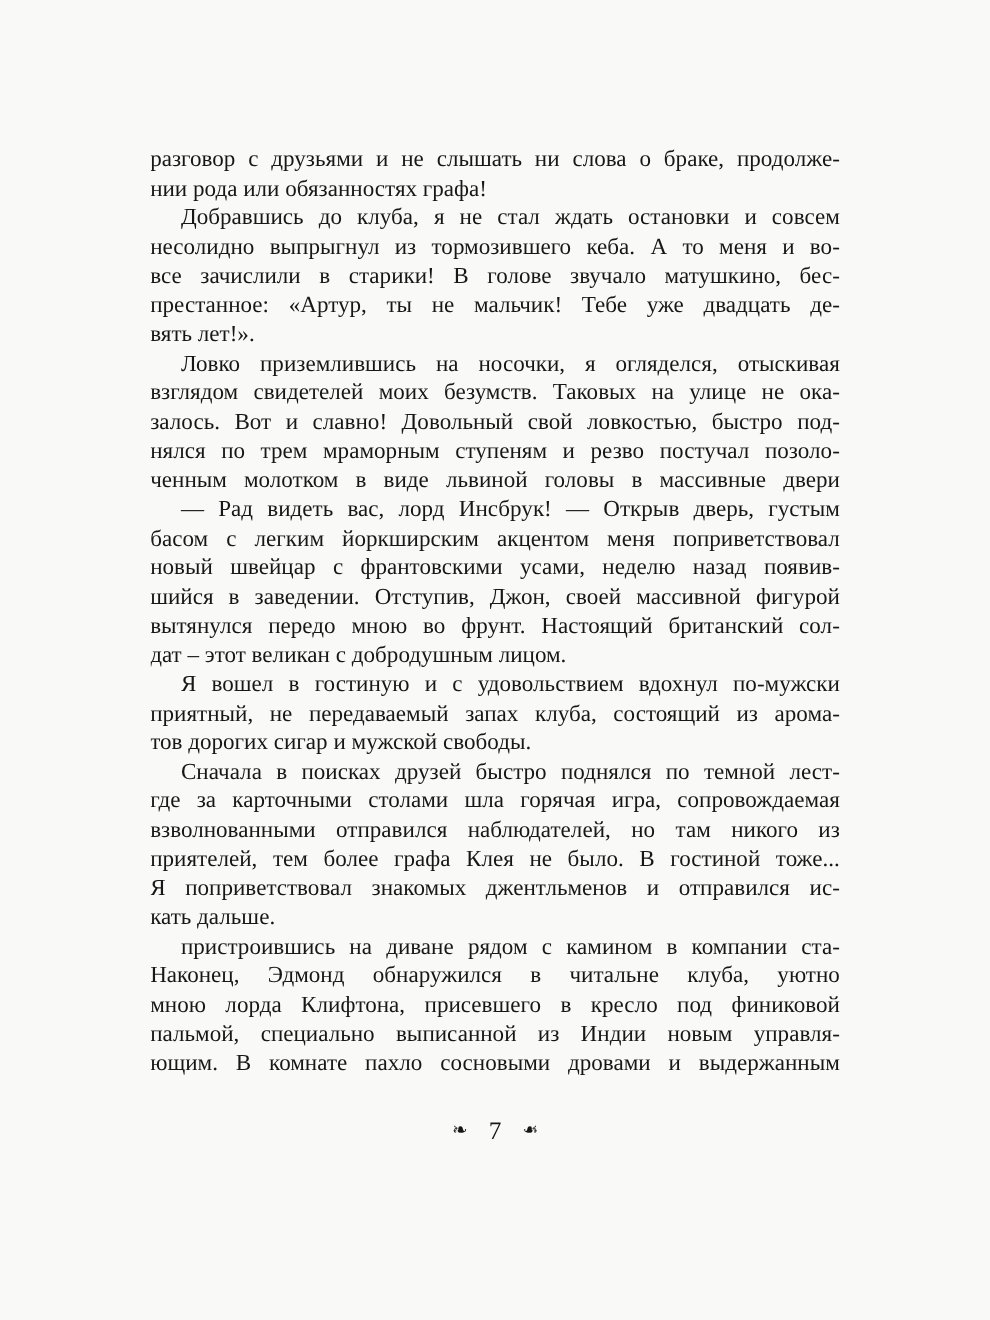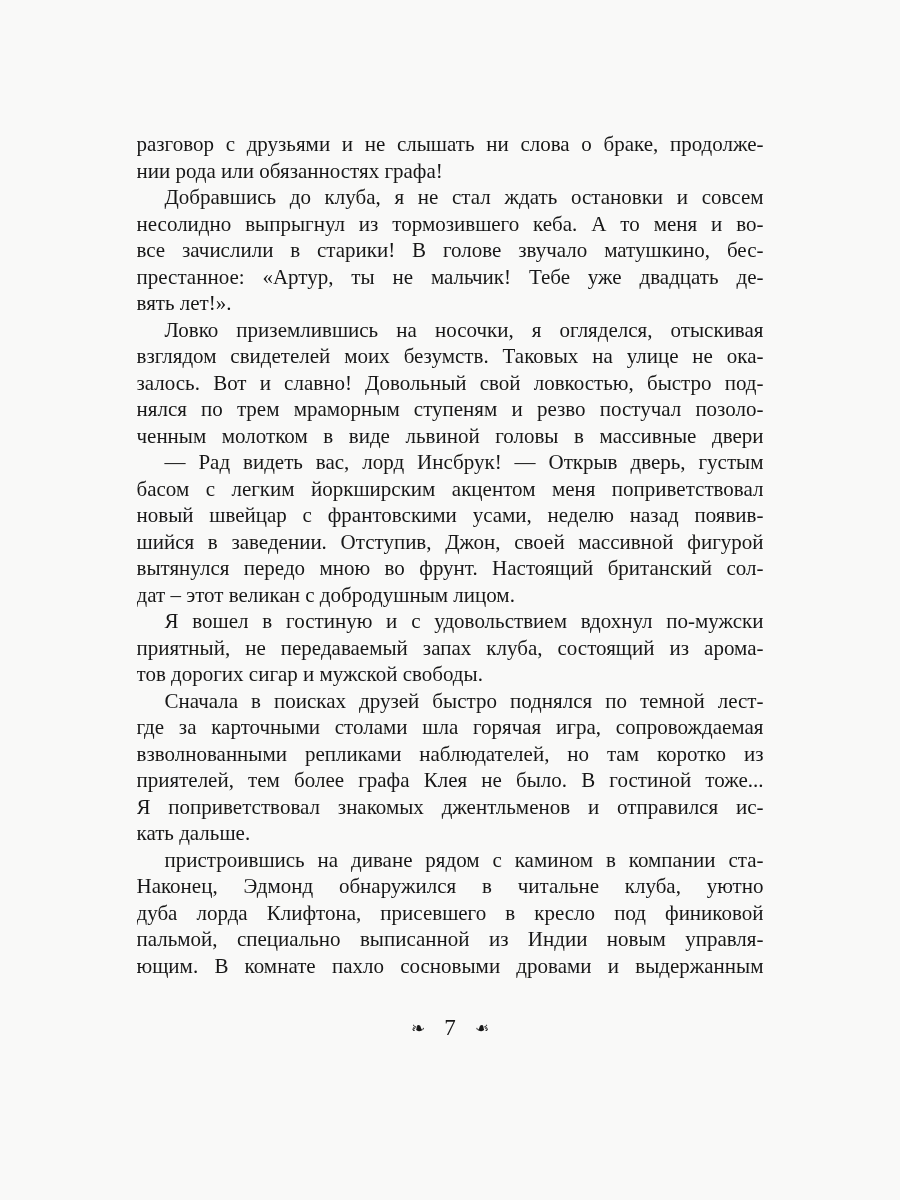--- a/index.html
+++ b/index.html
@@ -101,29 +101,29 @@
         <div class="line last">дат – этот великан с добродушным лицом.</div>
       </div>
       <div class="paragraph indent">
         <div class="line">Я вошел в гостиную и с удовольствием вдохнул по-мужски</div>
         <div class="line">приятный, не передаваемый запах клуба, состоящий из арома-</div>
         <div class="line last">тов дорогих сигар и мужской свободы.</div>
       </div>
       <div class="paragraph indent">
         <div class="line">Сначала в поисках друзей быстро поднялся по темной лест-</div>
         <div class="line">где за карточными столами шла горячая игра, сопровождаемая</div>
-        <div class="line">взволнованными репликами наблюдателей, но там коротко из</div>
+        <div class="line">взволнованными отправился наблюдателей, но там никого из</div>
         <div class="line">приятелей, тем более графа Клея не было. В гостиной тоже...</div>
         <div class="line">Я поприветствовал знакомых джентльменов и отправился ис-</div>
         <div class="line last">кать дальше.</div>
       </div>
       <div class="paragraph indent">
         <div class="line">пристроившись на диване рядом с камином в компании ста-</div>
         <div class="line">Наконец, Эдмонд обнаружился в читальне клуба, уютно</div>
-        <div class="line">дуба лорда Клифтона, присевшего в кресло под финиковой</div>
+        <div class="line">мною лорда Клифтона, присевшего в кресло под финиковой</div>
         <div class="line">пальмой, специально выписанной из Индии новым управля-</div>
         <div class="line">ющим. В комнате пахло сосновыми дровами и выдержанным</div>
       </div>
     </div>
 
   <div class="footer">
     <span class="fleuron">❧</span>
     <span class="page-number">7</span>
     <span class="fleuron flip">❧</span>
   </div>

